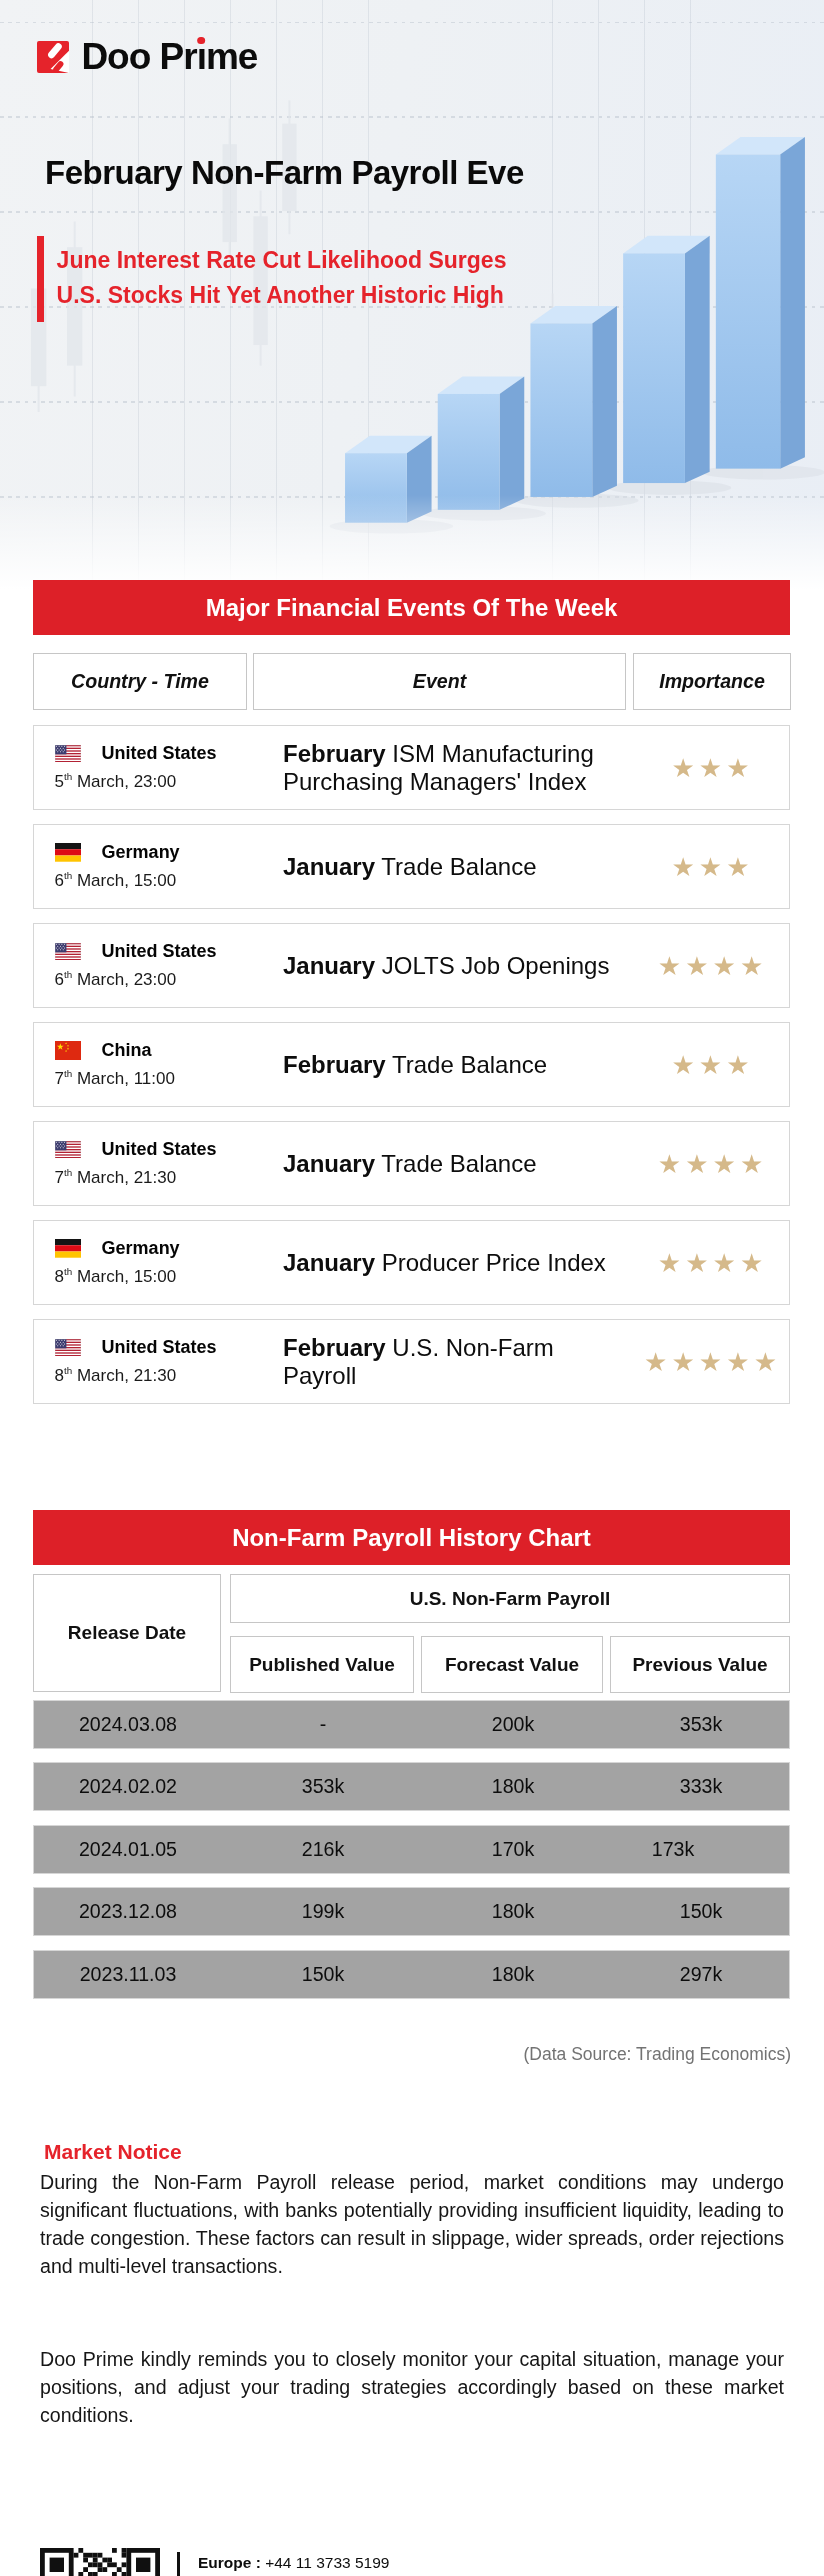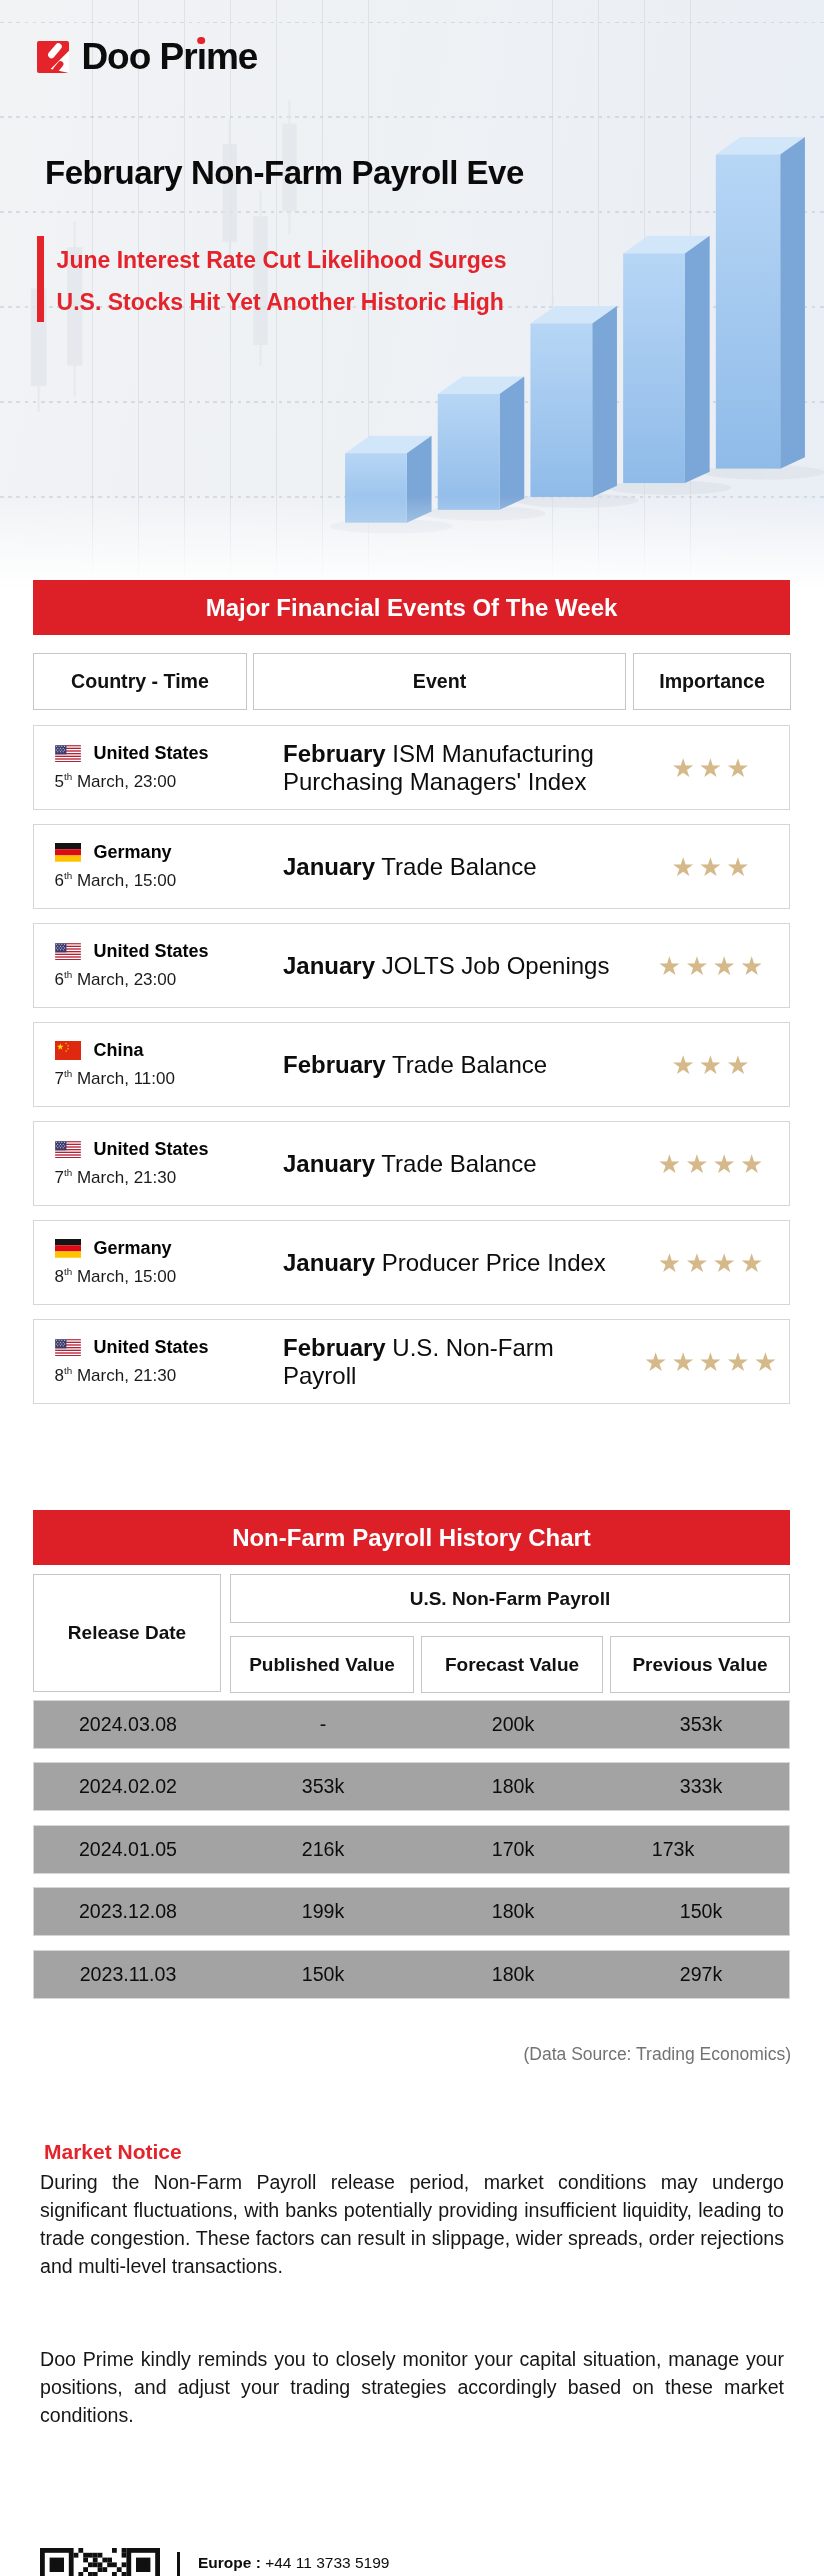--- a/index.html
+++ b/index.html
@@ -19,34 +19,34 @@
   .logo-icon{width:32px;height:34px;display:block;}
   .logo-text{margin-left:12.4px;font-size:37px;font-weight:700;letter-spacing:-1px;color:#0c0c0c;line-height:34px;}
   .logo-i{position:relative;}
   .logo-i::after{content:"";position:absolute;left:50%;transform:translateX(-50%);top:0.5px;
         width:7.7px;height:7.7px;border-radius:50%;background:#e5232b;}
   .page-title{position:absolute;left:45px;top:154px;margin:0;font-size:33px;font-weight:700;
         letter-spacing:-0.5px;color:#0a0a0a;}
   .headline{position:absolute;left:37px;top:247px;}
   .headline-bar{position:absolute;left:0;top:-11.3px;width:6.7px;height:86px;background:#e5232b;}
   .headline p{margin:0 0 0 19.6px;font-size:23px;font-weight:700;color:#e5232b;line-height:27px;}
-  .headline p + p{margin-top:15px;}
+  .headline p + p{margin-top:8px;}
   
   .banner{position:absolute;left:33px;width:757px;height:55px;background:#dd2028;
         color:#fff;font-size:24px;font-weight:700;text-align:center;line-height:55px;}
   
   .ev-head{position:absolute;top:653px;height:57px;background:#fff;border:1px solid #c6c6c6;
         box-sizing:border-box;display:flex;align-items:center;justify-content:center;
-        font-size:19.6px;font-weight:700;}
+        font-size:19.6px;font-weight:700;font-style:italic;}
   .ev-rows{position:absolute;left:33px;top:725px;width:757px;display:flex;flex-direction:column;gap:14px;}
   .event-row{position:relative;width:757px;height:85px;background:#fff;border:1px solid #d6d6d6;
         box-sizing:border-box;}
   .country-cell{position:absolute;left:20.6px;top:0;bottom:0;width:196px;display:flex;
         flex-direction:column;justify-content:center;gap:7.2px;}
-  .country-line{display:flex;align-items:center;gap:13px;}
+  .country-line{display:flex;align-items:center;gap:21px;}
   .flag{display:inline-flex;width:26px;}
   .flag svg{width:100%;height:auto;display:block;}
   .country-name{font-size:18px;font-weight:700;color:#050505;}
   .ev-date{font-size:17px;color:#1a1a1a;}
   .ev-date sup{font-size:9.8px;}
   .event-cell{position:absolute;left:249px;top:0;bottom:0;width:335px;display:flex;
         align-items:center;font-size:24px;line-height:28px;color:#0d0d0d;}
   .ev-bold{font-weight:700;}
   .stars-cell{position:absolute;left:599px;top:0;bottom:0;width:155px;display:flex;
         align-items:center;justify-content:center;font-family:"DejaVu Sans",sans-serif;

